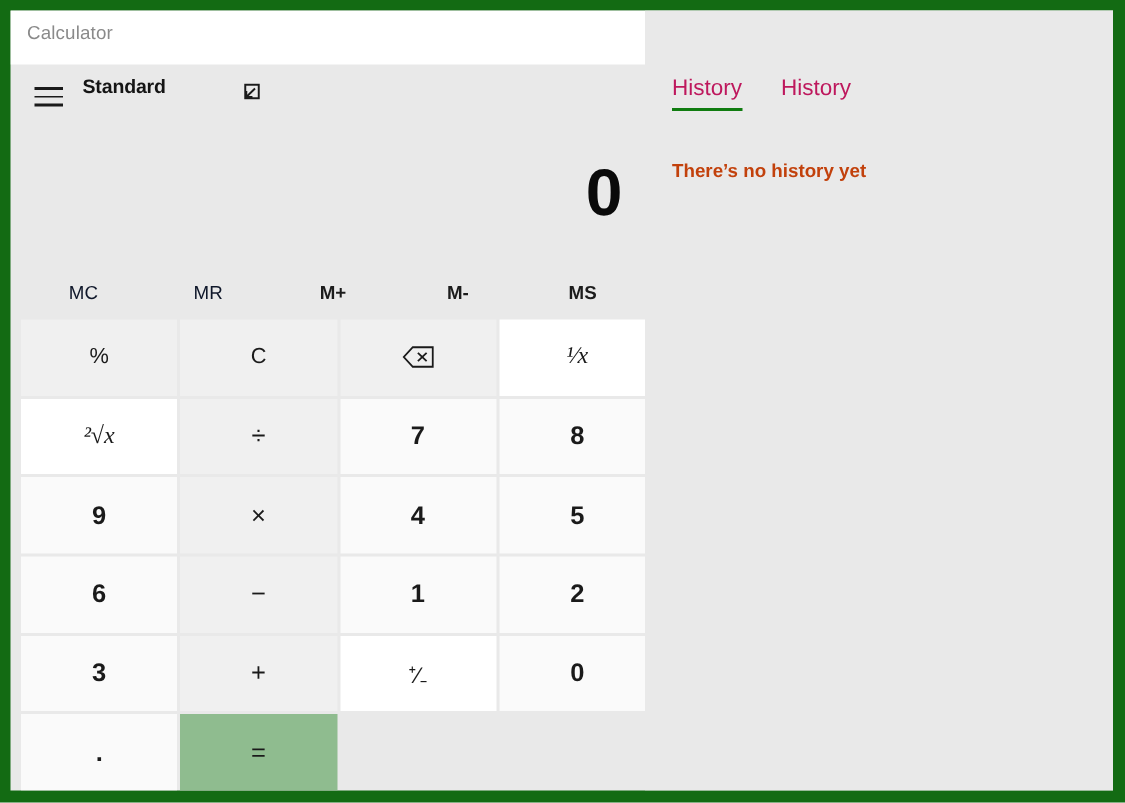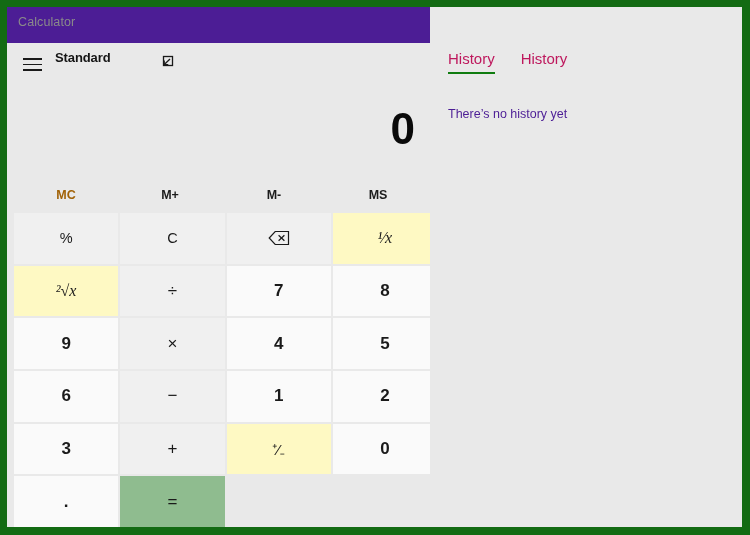--- a/index.html
+++ b/index.html
@@ -31,21 +31,21 @@
     background: #e9e9e9;
     overflow: hidden;
   }
 
   
   #title-bar {
     position: absolute;
     left: 0; top: 0;
     width: 100%;
     height: 36px;
-    background: #4c1d95;
+    background: #ffffff;
   }
   #title-text {
     position: absolute;
     left: 11px;
     top: 8px;
     font-size: 12.5px;
     color: #8a8a8a;
     letter-spacing: .1px;
   }
   .caption-btn {
@@ -151,22 +151,22 @@
     flex: 1 1 0;
     display: flex;
     align-items: center;
     justify-content: center;
     font-size: 12.5px;
     font-weight: bold;
     color: #1c1c1c;
     background: transparent;
   }
   .mem-btn.disabled {
-    color: #a16207;
-    font-weight: bold;
+    color: #0f172a;
+    font-weight: normal;
   }
 
   
   #keypad {
     position: absolute;
     left: 7px;
     top: 124px;
     width: 423px;
     bottom: 0;
     display: grid;
@@ -174,21 +174,21 @@
     grid-template-rows: repeat(6, 1fr);
     gap: 2px;
     background: transparent;
   }
   .key {
     display: flex;
     align-items: center;
     justify-content: center;
     font-size: 15px;
     color: #1a1a1a;
-    background: #fef9c3;
+    background: #ffffff;
     border: none;
     user-select: none;
   }
   .key.func      { background: #f0f0f0; font-size: 14.5px; }
   .key.digit     { background: #fafafa; font-size: 17px; font-weight: bold; }
   .key.op        { background: #f0f0f0; }
   .key.equals    { background: #8fbc8f; }
   .key.math      {
     font-family: "Liberation Serif", serif;
     font-style: italic;
@@ -227,21 +227,22 @@
     left: 0; bottom: 0;
     width: 100%;
     height: 2.5px;
     background: #107c10;
   }
   #panel-empty-text {
     position: absolute;
     left: 18px;
     top: 100px;
     font-size: 12.5px;
-    color: #4c1d95;
+    color: #c2410c;
+    font-weight: bold;
   }
 </style>
 </head>
 <body>
 
 <div id="window-frame">
   <div id="window-body">
 
     <div id="title-bar">
       <div id="title-text">Calculator</div>
@@ -286,20 +287,21 @@
 
     <div id="calc-pane">
 
       <div id="display-area">
         <div id="display-expression"></div>
         <div id="display-value">0</div>
       </div>
 
       <div id="memory-row">
           <div class="mem-btn disabled">MC</div>
+          <div class="mem-btn disabled">MR</div>
           <div class="mem-btn">M+</div>
           <div class="mem-btn">M-</div>
           <div class="mem-btn">MS</div>
         </div>
 
       <div id="keypad">
           <div class="key func">
             <span>%</span>
           </div>
           <div class="key func">

